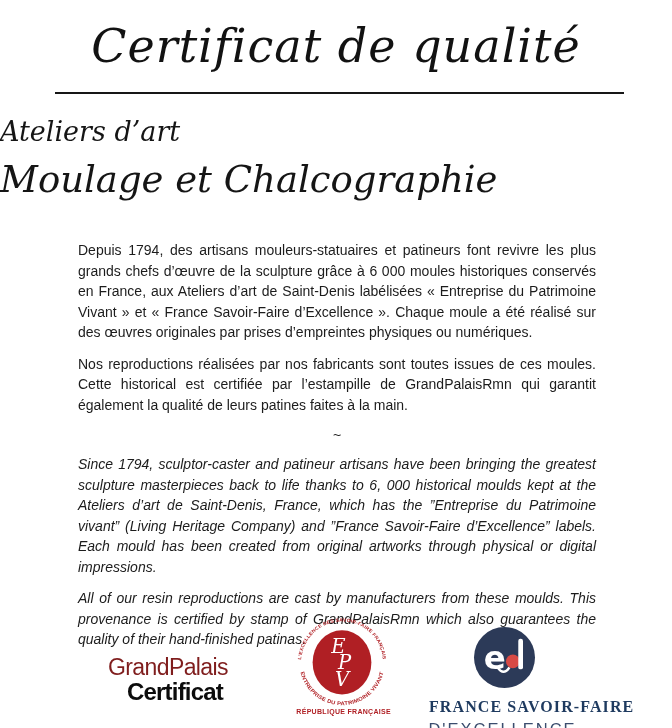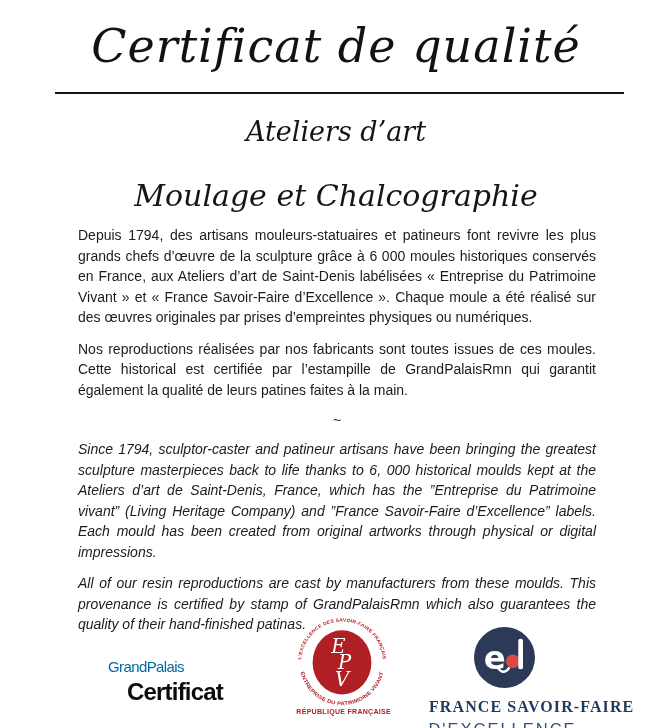--- a/index.html
+++ b/index.html
@@ -24,53 +24,52 @@
     line-height: 84px;
     color: #121212;
     letter-spacing: 1px;
   }
   .rule {
     height: 2px;
     background: #161616;
     margin: 4px 48px 0 55px;
   }
   .subtitle {
-    text-align: center;
     font-family: "DejaVu Serif", serif;
     font-style: italic;
     color: #151515;
   }
   .subtitle.s1 { margin-top: 20px; font-size: 27px; line-height: 36px; }
-  .subtitle.s2 { margin-top: 24px;  font-size: 30px; line-height: 44px; }
+  .subtitle.s2 { margin-top: 8px;  font-size: 37px; line-height: 44px; }
 
   
   .content {
     position: absolute;
-    left: 78px; top: 225px;
+    left: 78px; top: 240px;
     width: 518px;
   }
   .content p {
     margin: 0 0 11px 0;
     font-size: 14px;
     line-height: 20.5px;
     text-align: justify;
     color: #1c1c1c;
   }
   .content p.en { font-style: italic; margin-top: 6px; }
   .tilde {
     text-align: center;
     font-size: 14px;
     line-height: 18px;
     margin: 7px 0 10px 0;
     color: #1c1c1c;
   }
 
   
   .logo-gp { position: absolute; left: 108px; top: 655px; white-space: nowrap; }
-  .gp1 { font-size: 15px; line-height: 24px; letter-spacing: -0.6px; color: #0369a1; }
+  .gp1 { font-size: 23px; line-height: 24px; letter-spacing: -0.6px; color: #7f1d1d; }
   .gp2 { font-size: 24px; line-height: 25px; letter-spacing: -0.8px; color: #0c0c0c; font-weight: bold; margin-left: 19px; }
 
   .logo-epv { position: absolute; left: 293px; top: 617px; width: 98px; text-align: center; }
   .epv-arc { font-size: 5.2px; font-weight: bold; fill: #b01f24; letter-spacing: 0.2px; }
   .epv-arc.b { font-size: 6px; }
   .epv-letter { font-family: "DejaVu Serif", serif; font-size: 22px; fill: #ffffff; font-style: italic; }
   .epv-caption {
     margin-top: -7px;
     display: flex; align-items: center; justify-content: center; gap: 3px;
     font-size: 7px; font-weight: bold; letter-spacing: 0.3px;

